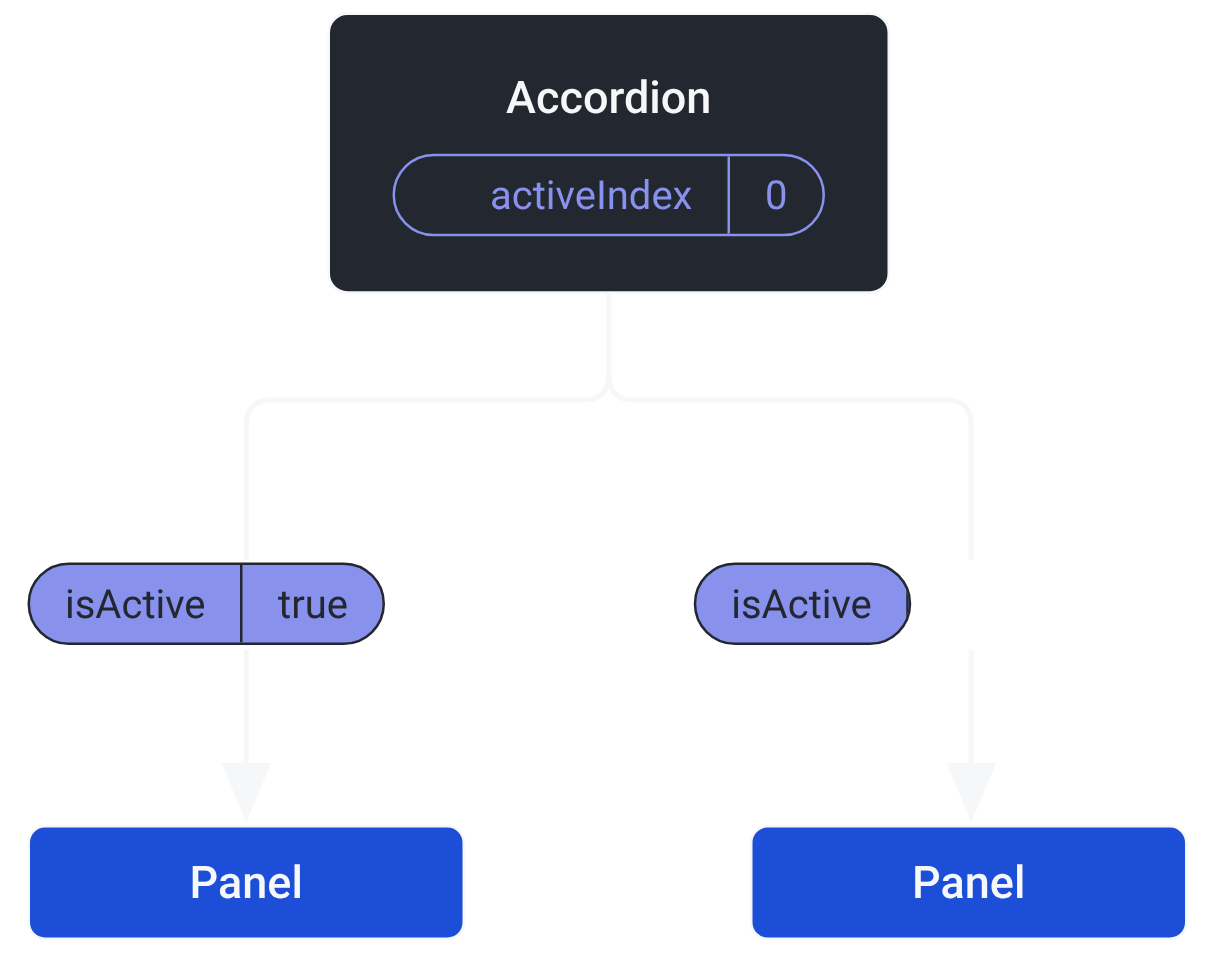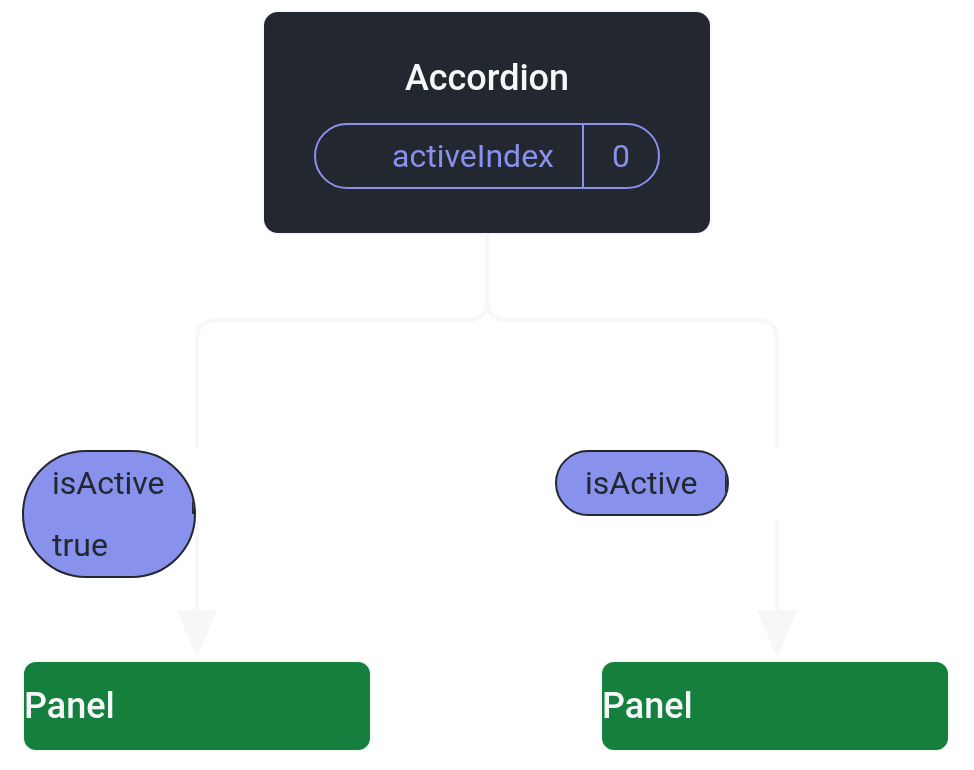--- a/index.html
+++ b/index.html
@@ -60,43 +60,42 @@
       font-size: 32px;
     }
     .prop-pill {
       position: absolute;
       display: inline-flex;
       align-items: stretch;
       background: #8891ec;
       border: 2px solid #23272f;
       border-radius: 999px;
       overflow: hidden;
-      flex-direction: column;
     }
     .prop-pill-key {
       padding: 12px 28px;
       color: #23272f;
       font-size: 32px;
       border-right: 2px solid #23272f;
     }
     .prop-pill-value {
       padding: 12px 28px;
       color: #23272f;
       font-size: 32px;
     }
     .panel-box {
       position: absolute;
       width: 350px;
       height: 92px;
-      background: #15803d;
+      background: #1d4ed8;
       border: 2px solid #f6f7f9;
       border-radius: 14px;
       display: flex;
       align-items: center;
-      justify-content: flex-start;
+      justify-content: center;
     }
     .panel-label {
       color: #f6f7f9;
       font-size: 36px;
       font-weight: 500;
     }
     #prop-left {
       top: 450px;
       left: 22px;
     }

